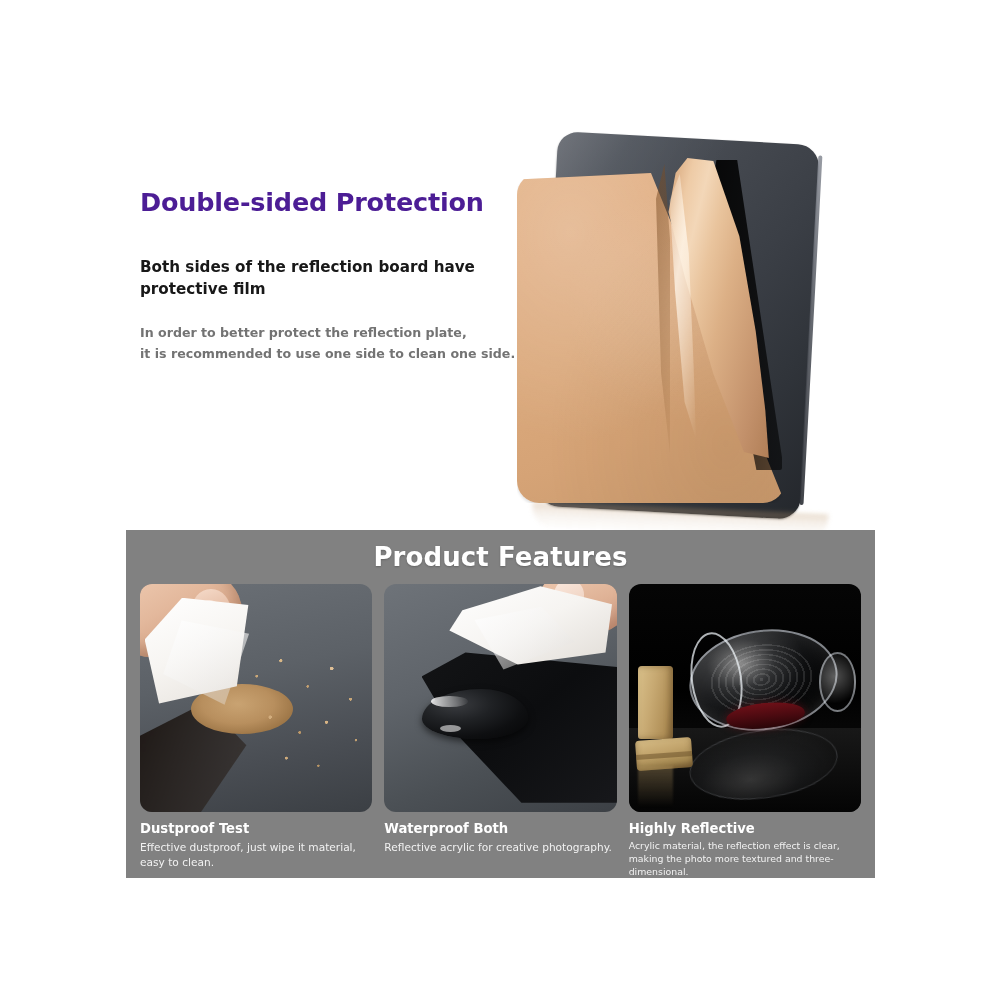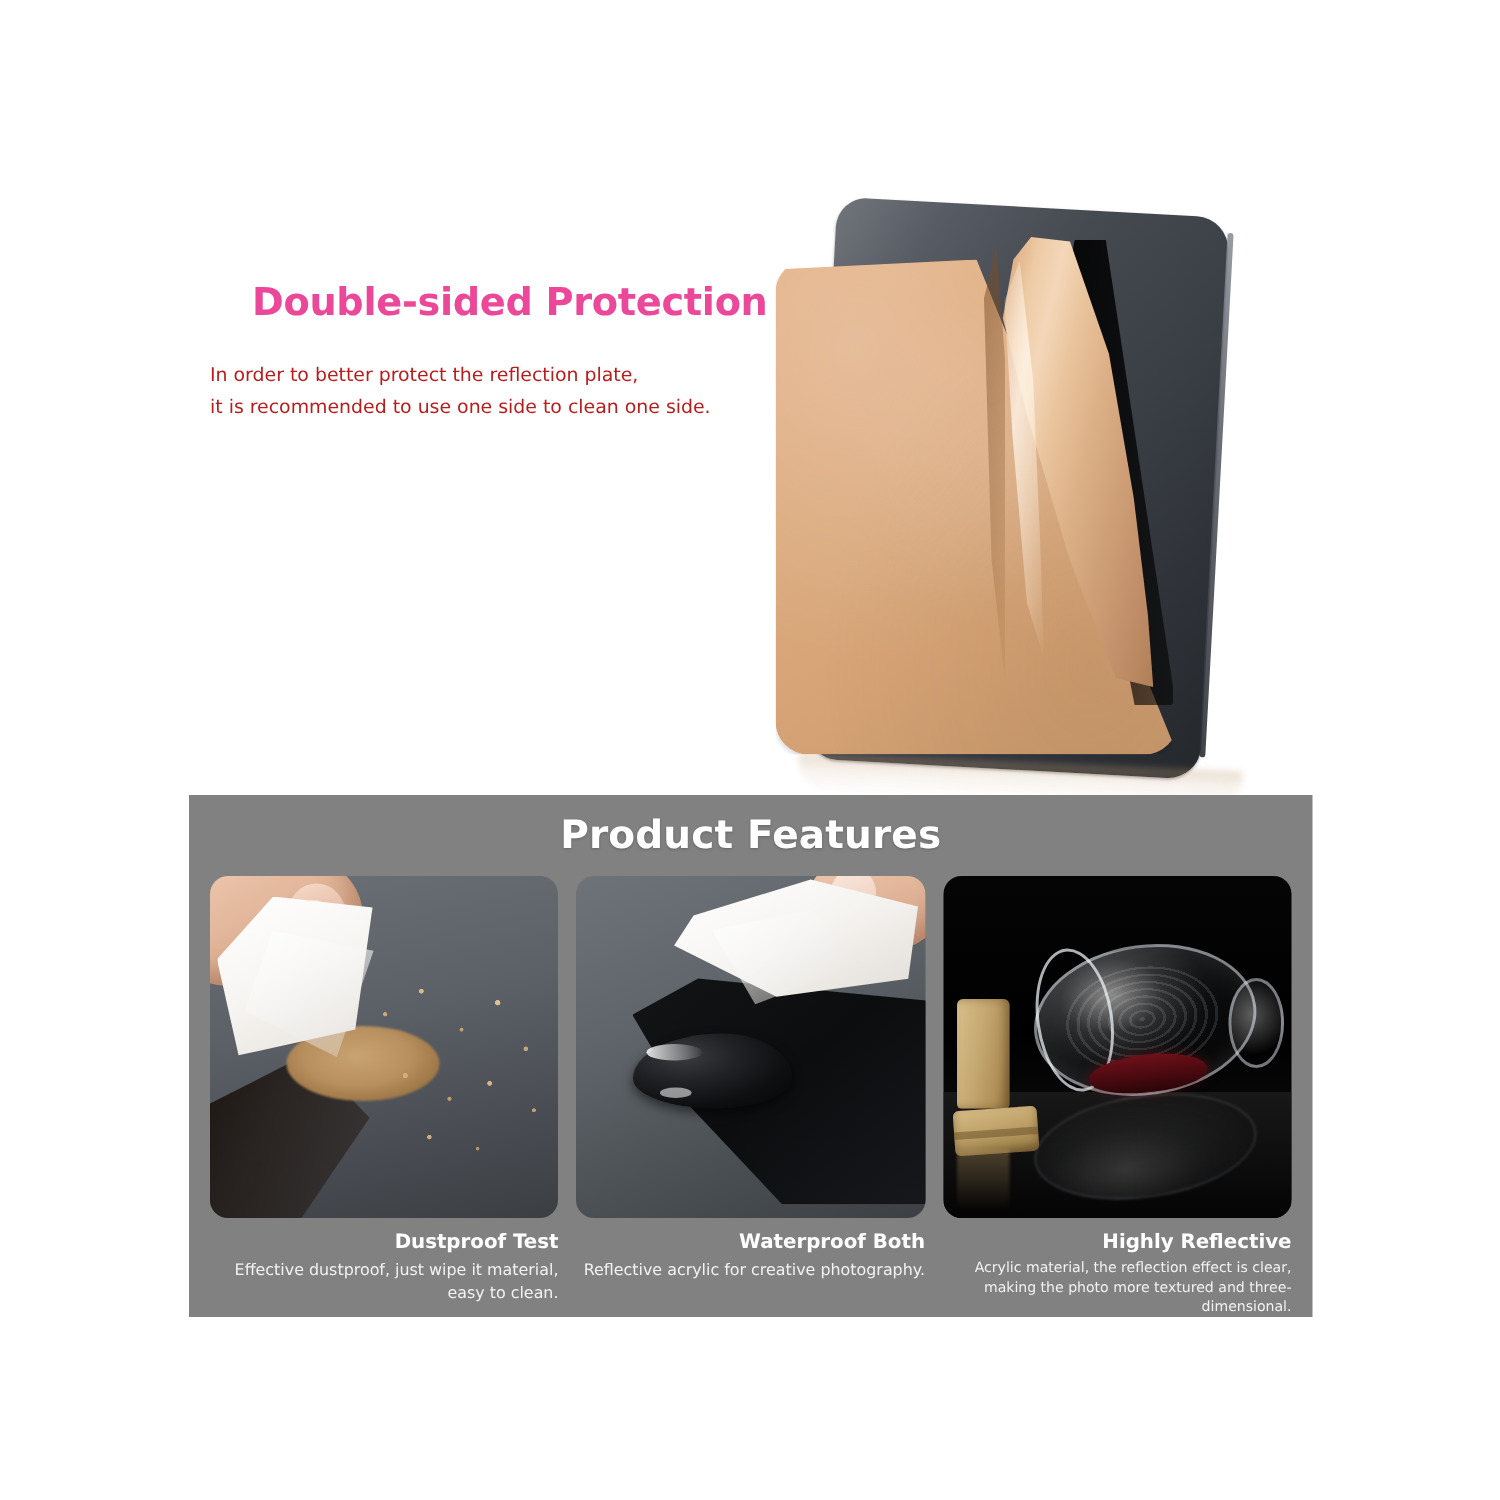--- a/index.html
+++ b/index.html
@@ -21,39 +21,38 @@
 
   
   #hero-copy{
     position:absolute;
     left:140px; top:188px;
     width:380px;
   }
   #hero-title{
     font-size:25.5px;
     font-weight:700;
-    color:#ec4899;
+    color:#4c1d95;
     letter-spacing:-0.2px;
     line-height:1.15;
     white-space:nowrap;
-    margin-left:28px;
   }
   #hero-sub{
     margin-top:40px;
     font-size:15.2px;
     font-weight:700;
     color:#181818;
     line-height:1.42;
     width:370px;
   }
   #hero-note{
     margin-top:23px;
     font-size:12.6px;
-    font-weight:400;
-    color:#b91c1c;
+    font-weight:700;
+    color:#737373;
     line-height:1.62;
     width:380px;
   }
 
   
   #board-stage{
     position:absolute;
     left:470px; top:120px;
     width:400px; height:410px;
   }
@@ -210,21 +209,20 @@
     font-size:26px;
     font-weight:700;
     letter-spacing:.1px;
     padding-top:12px;
     text-shadow:0 1px 2px rgba(0,0,0,.22);
   }
   #features-row{
     display:flex;
     gap:12px;
     padding:12px 14px 0 14px;
-    text-align:right;
   }
   .feature-card{
     flex:1 1 0;
     min-width:0;
   }
   .feature-photo{
     position:relative;
     width:100%;
     height:228px;
     border-radius:12px;
@@ -466,20 +464,21 @@
     filter:blur(1px);
   }
 </style>
 </head>
 <body>
 
 <section id="hero">
 
   <div id="hero-copy">
     <h1 id="hero-title">Double-sided Protection</h1>
+    <h2 id="hero-sub">Both sides of the reflection board have protective film</h2>
     <p id="hero-note">
       <span>In order to better protect the reflection plate,</span><br>
       <span>it is recommended to use one side to clean one side.</span>
     </p>
   </div>
 
   <div id="board-stage">
     <div id="plate-dark">
       <div id="plate-dark-gloss"></div>
       <div id="plate-dark-edge"></div>

